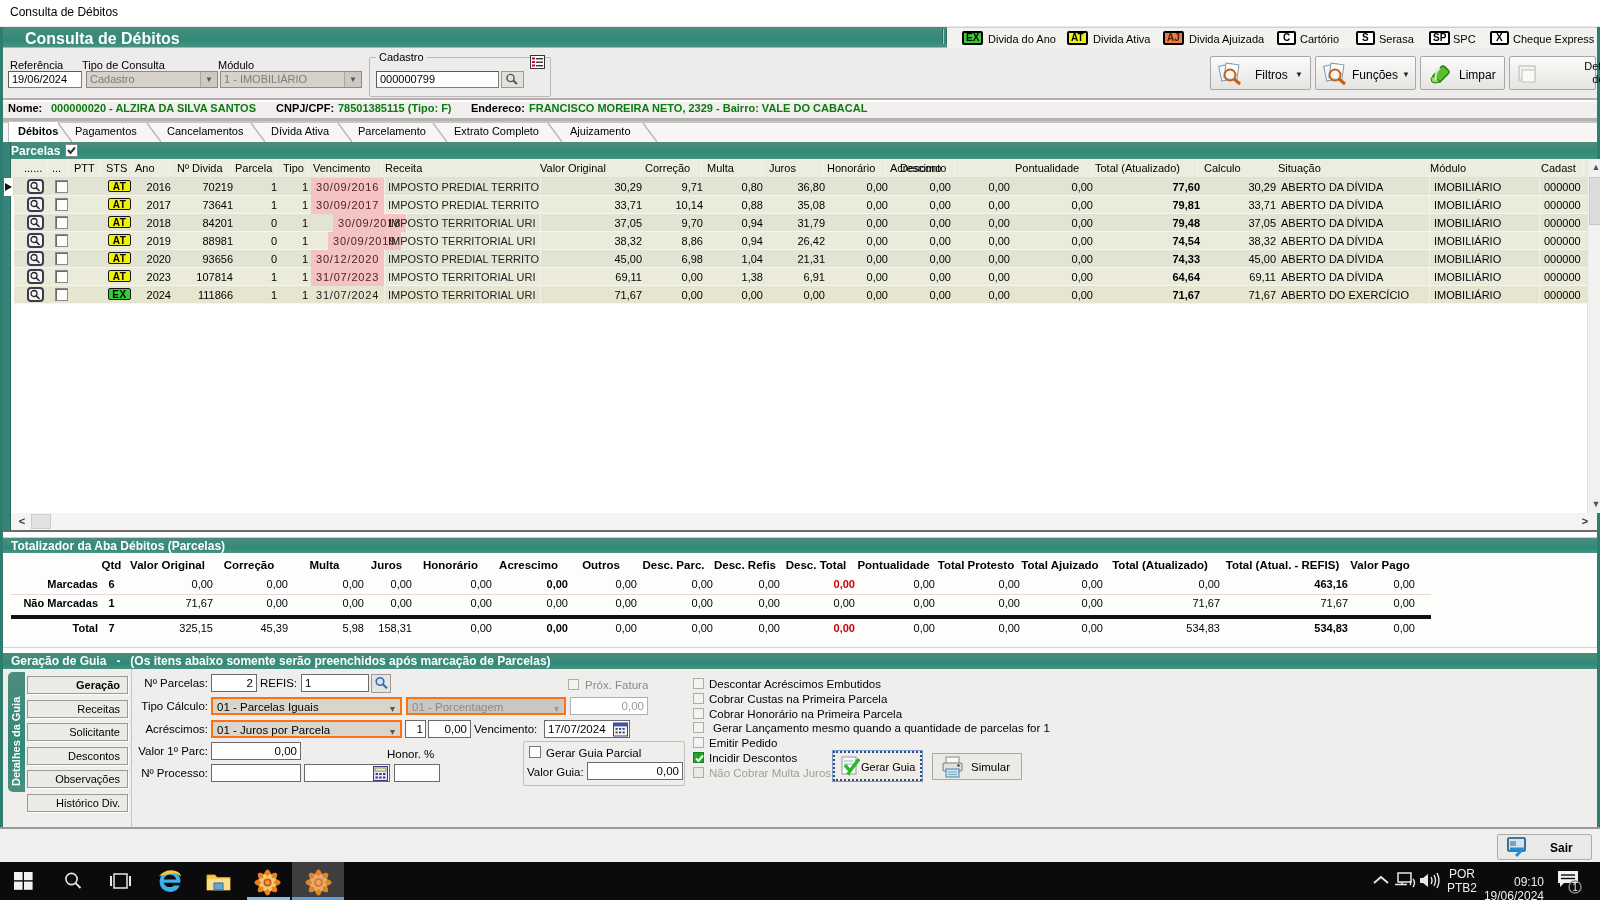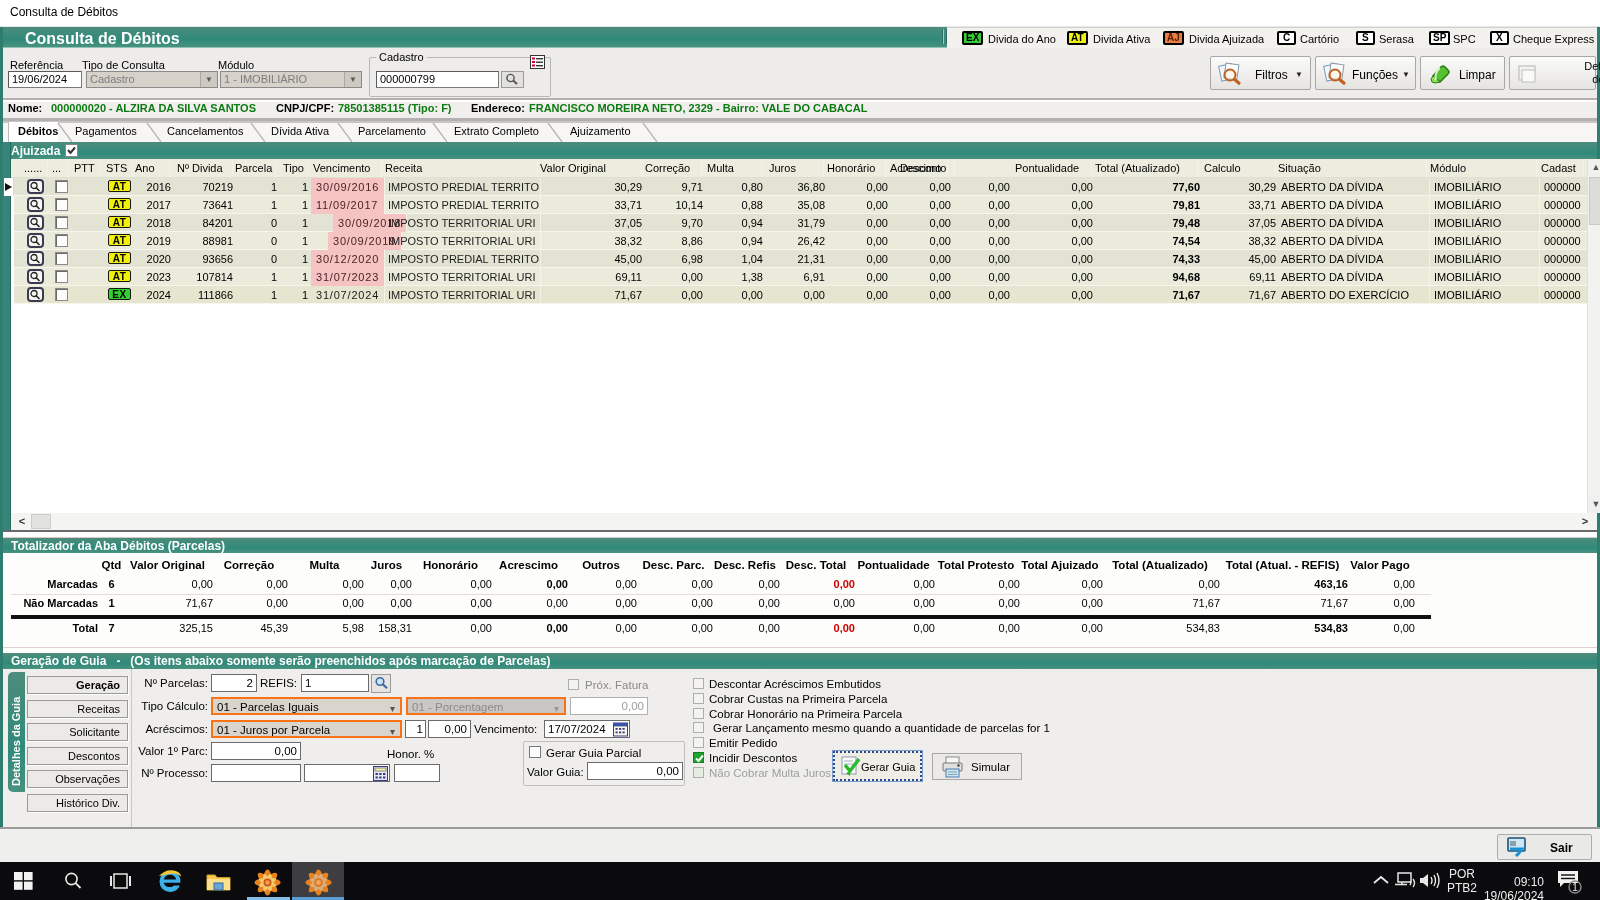--- a/index.html
+++ b/index.html
@@ -140,21 +140,21 @@
     <line x1="248" y1="2" x2="262" y2="21"></line>
     <line x1="335" y1="2" x2="349" y2="21"></line>
     <line x1="430" y1="2" x2="444" y2="21"></line>
     <line x1="545" y1="2" x2="559" y2="21"></line>
     <line x1="640" y1="2" x2="654" y2="21"></line>
     </g>
   </svg>
 </div>
 
 <div class="abs teal" style="left:3px;top:142px;width:1594px;height:17px;">
-  <span class="abs" style="left:8px;top:2px;font-size:12px;">Ajuizada</span>
+  <span class="abs" style="left:8px;top:2px;font-size:12px;">Parcelas</span>
   <span class="abs" style="left:62px;top:2px;width:13px;height:13px;background:#fff;border:1px solid #888;">
     <svg width="11" height="11">
         <path d="M2 5 L4.5 8 L9 2.5" stroke="#333" stroke-width="2" fill="none"></path>
       </svg>
   </span>
 </div>
 
 <style>
 .gcell{position:absolute;height:18px;line-height:18px;overflow:hidden;white-space:nowrap;padding:0 3px;border-right:1px solid #f2f2e8;}
 .grow{position:absolute;left:11px;width:1573px;height:18px;}
@@ -228,21 +228,21 @@
 <div class="abs" style="left:37px;width:20px;height:18px;">
         <div class="gchk"></div>
       </div>
 <div class="abs" style="left:89px;width:33px;height:18px;">
         <div class="sbadge" style="background:#f0f00a;">AT</div>
       </div>
 <div class="gcell r" style="left:122px;width:38px;border-right:none;">2017</div>
 <div class="gcell r" style="left:159px;width:63px;border-right:none;">73641</div>
 <div class="gcell r" style="left:222px;width:44px;border-right:none;">1</div>
 <div class="gcell r" style="left:265px;width:32px;border-right:none;">1</div>
-<div class="gcell" style="left:297px;width:74px;background:#f6c3c3;color:#4a2424;padding-left:5px;letter-spacing:0.8px;">11/09/2017</div>
+<div class="gcell" style="left:297px;width:74px;background:#f6c3c3;color:#4a2424;padding-left:5px;letter-spacing:0.8px;">30/09/2017</div>
 <div class="gcell" style="left:371px;width:156px;color:#222;">IMPOSTO PREDIAL TERRITO</div>
 <div class="gcell r" style="left:527px;width:104px;border-right:none;">33,71</div>
 <div class="gcell r" style="left:631px;width:61px;border-right:none;">10,14</div>
 <div class="gcell r" style="left:691px;width:61px;border-right:none;">0,88</div>
 <div class="gcell r" style="left:751px;width:63px;border-right:none;">35,08</div>
 <div class="gcell r" style="left:813px;width:64px;border-right:none;">0,00</div>
 <div class="gcell r" style="left:875px;width:65px;border-right:none;">0,00</div>
 <div class="gcell r" style="left:937px;width:62px;border-right:none;">0,00</div>
 <div class="gcell r" style="left:999px;width:83px;border-right:none;">0,00</div>
 <div class="gcell r" style="left:1081px;width:108px;border-right:none;font-weight:bold;">79,81</div>
@@ -362,21 +362,21 @@
 <div class="gcell" style="left:297px;width:74px;background:#f6c3c3;color:#4a2424;padding-left:5px;letter-spacing:0.8px;">31/07/2023</div>
 <div class="gcell" style="left:371px;width:156px;color:#222;">IMPOSTO TERRITORIAL URI</div>
 <div class="gcell r" style="left:527px;width:104px;border-right:none;">69,11</div>
 <div class="gcell r" style="left:631px;width:61px;border-right:none;">0,00</div>
 <div class="gcell r" style="left:691px;width:61px;border-right:none;">1,38</div>
 <div class="gcell r" style="left:751px;width:63px;border-right:none;">6,91</div>
 <div class="gcell r" style="left:813px;width:64px;border-right:none;">0,00</div>
 <div class="gcell r" style="left:875px;width:65px;border-right:none;">0,00</div>
 <div class="gcell r" style="left:937px;width:62px;border-right:none;">0,00</div>
 <div class="gcell r" style="left:999px;width:83px;border-right:none;">0,00</div>
-<div class="gcell r" style="left:1081px;width:108px;border-right:none;font-weight:bold;">94,68</div>
+<div class="gcell r" style="left:1081px;width:108px;border-right:none;font-weight:bold;">64,64</div>
 <div class="gcell r" style="left:1187px;width:78px;border-right:none;">69,11</div>
 <div class="gcell" style="left:1265px;width:151px;padding-left:2px;">ABERTO DA DÍVIDA</div>
 <div class="gcell" style="left:1416px;width:110px;padding-left:4px;">IMOBILIÁRIO</div>
 <div class="gcell" style="left:1526px;width:47px;padding-left:4px;border-right:none;">000000</div>
 </div>
 <div class="grow" style="top:127px;background:#e6e6d0;border-bottom:1px solid #f6f6ee;">
 <div class="magbtn"><svg width="13" height="11" viewBox="0 0 13 11">
           <circle cx="5" cy="4.5" r="3" fill="none" stroke="#222" stroke-width="1.3"></circle>
           <line x1="7.2" y1="6.7" x2="10.5" y2="10" stroke="#222" stroke-width="1.6"></line>
         </svg></div>

